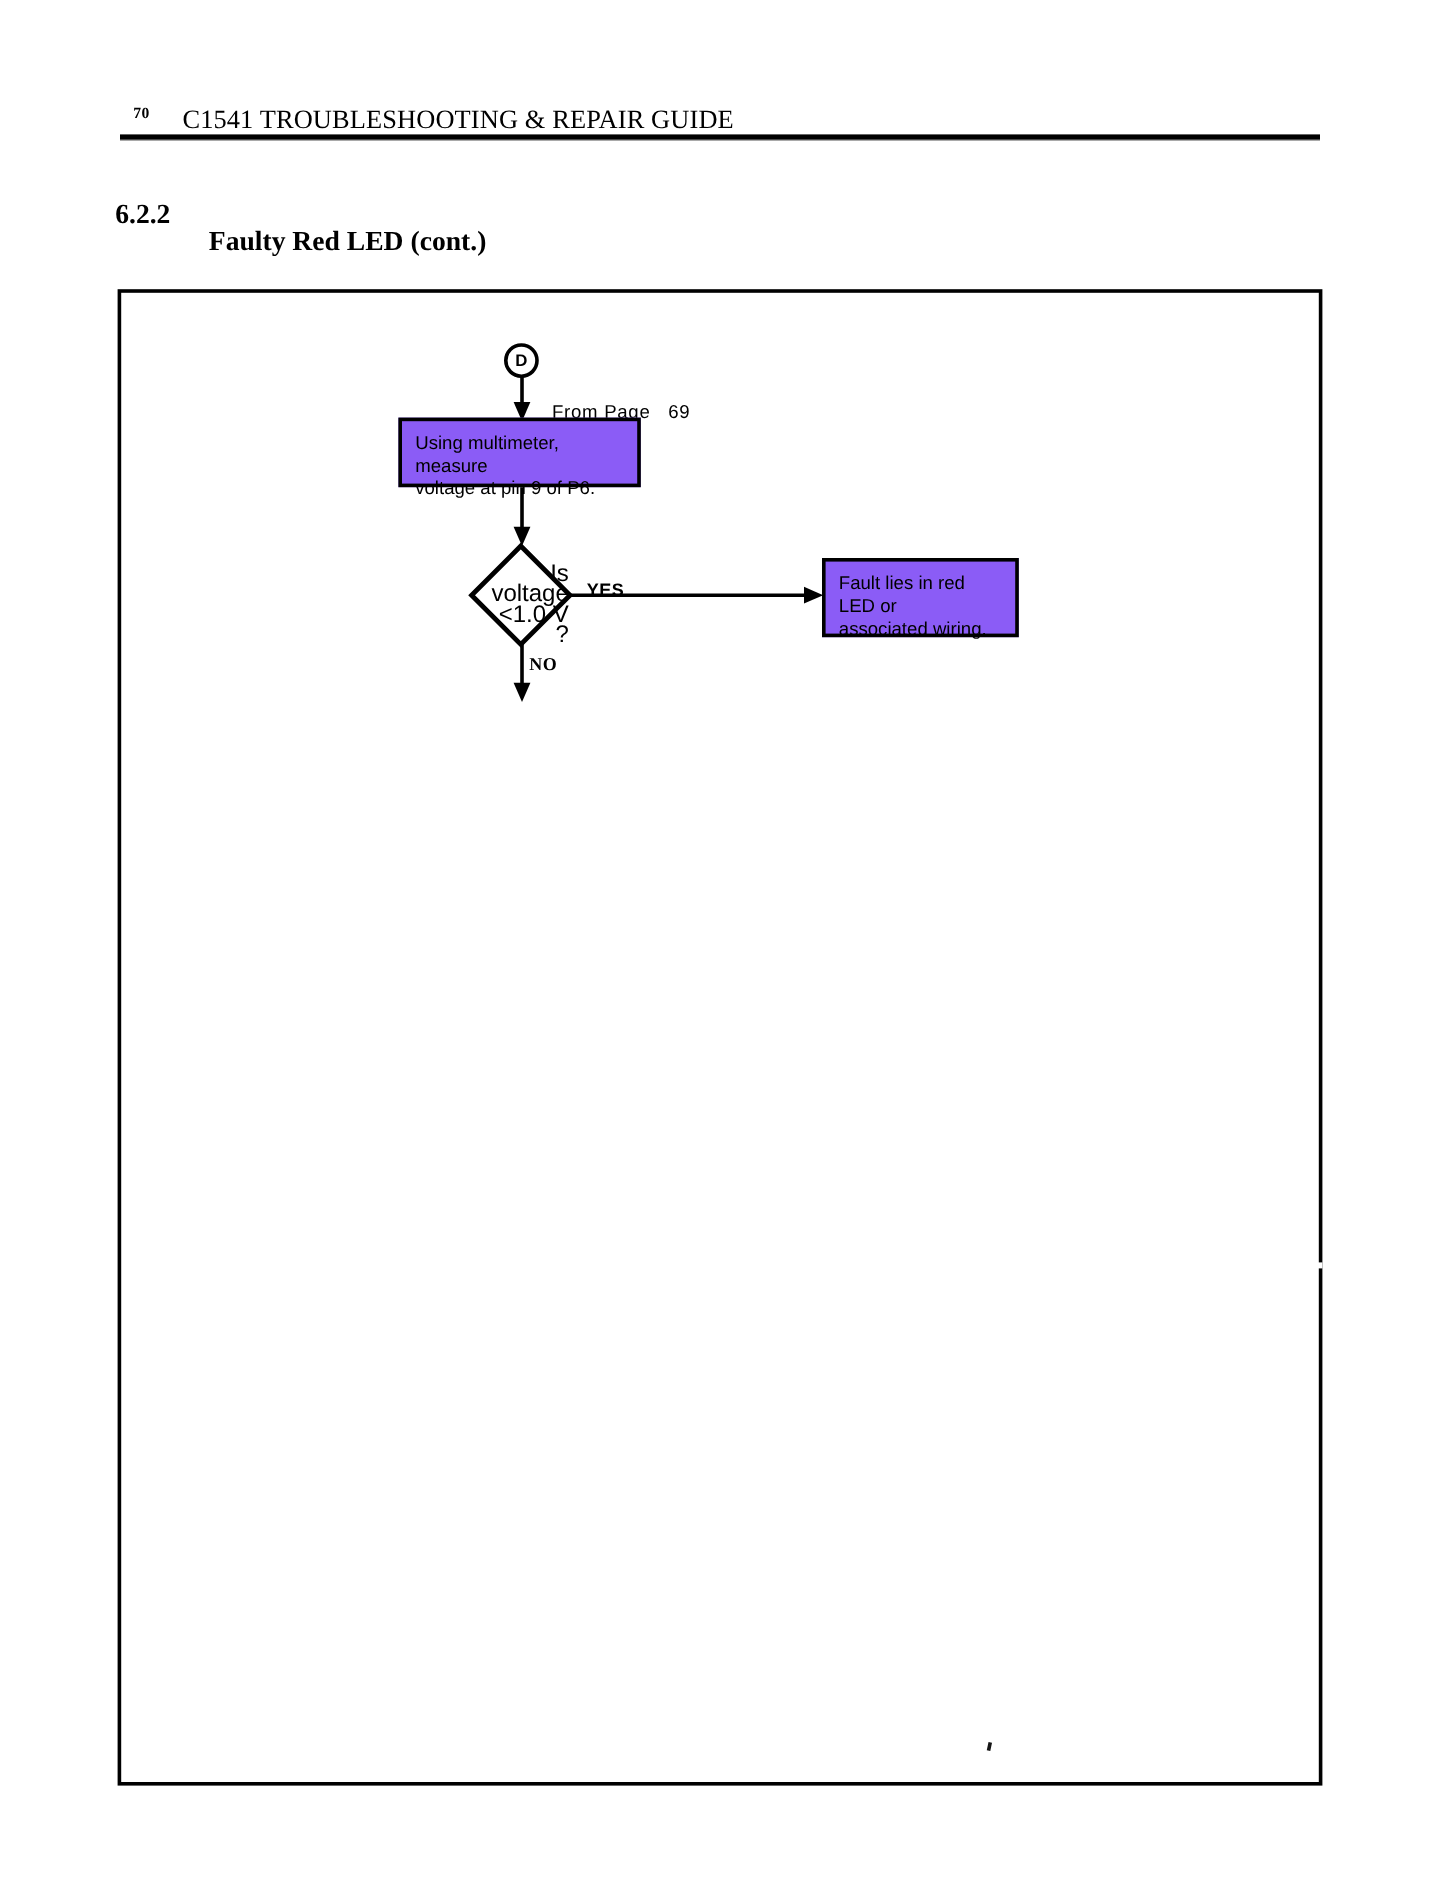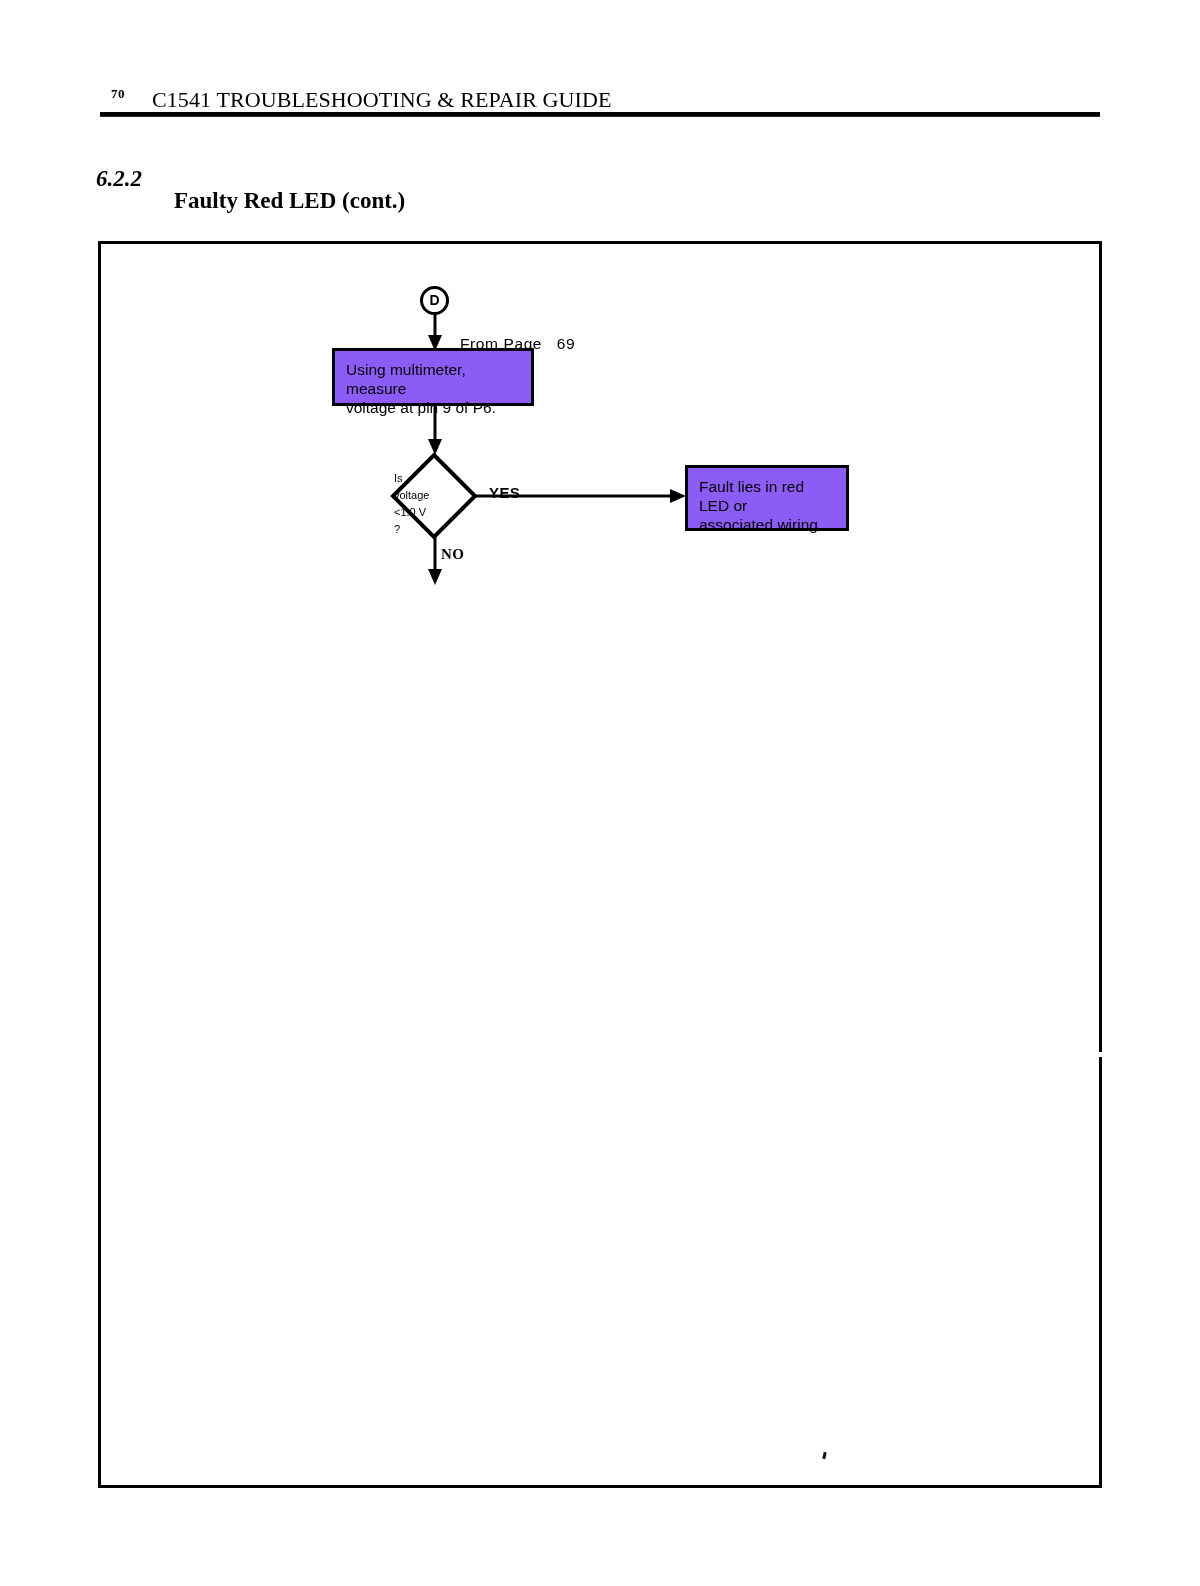--- a/index.html
+++ b/index.html
@@ -69,21 +69,20 @@
     height: 30px;
     font-family: "Liberation Serif", serif;
     font-weight: bold;
     font-size: 23px;
   }
   .section-num {
     position: absolute;
     left: 0;
     top: 0;
     letter-spacing: 0px;
-    font-style: italic;
   }
   .section-title {
     position: absolute;
     left: 78px;
     top: 0;
     white-space: nowrap;
     margin-top: 22px;
   }
 
   
@@ -163,23 +162,23 @@
     font-weight: bold;
     font-size: 15px;
     letter-spacing: 0.4px;
   }
   .decision-svg {
     position: absolute;
   }
   .decision-text {
     position: absolute;
     font-family: "Liberation Sans", sans-serif;
-    font-size: 11px;
+    font-size: 20px;
     line-height: 17px;
-    text-align: left;
+    text-align: right;
     white-space: pre-line;
   }
   .edge-svg {
     position: absolute;
     overflow: visible;
   }
 </style>
 </head>
 <body>
 

